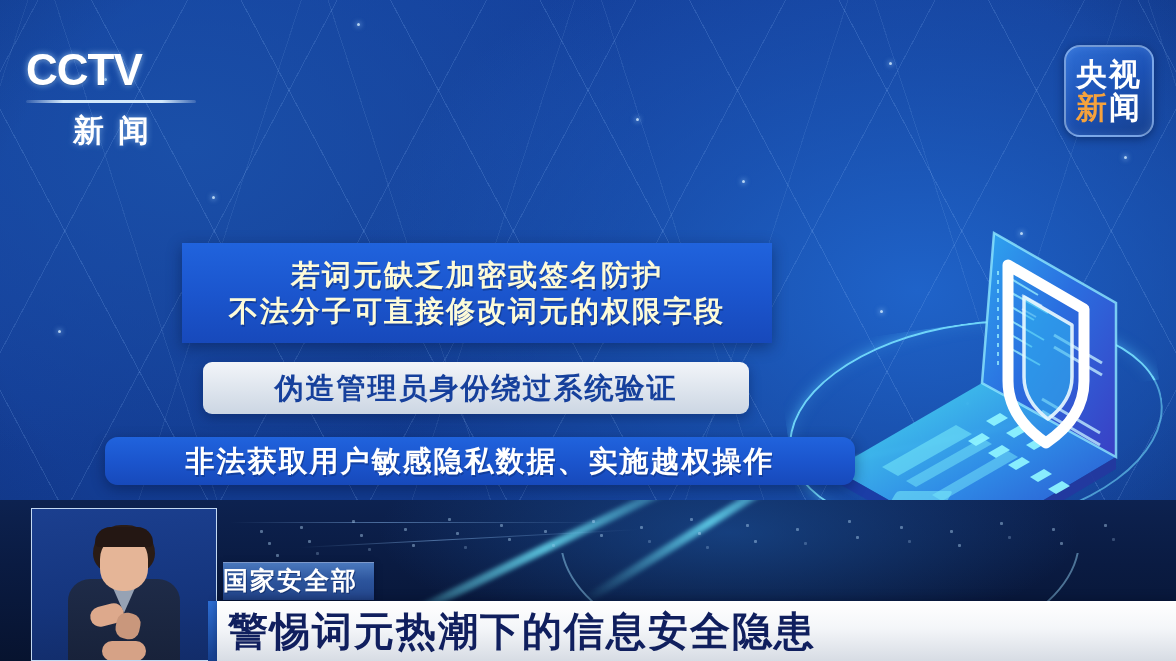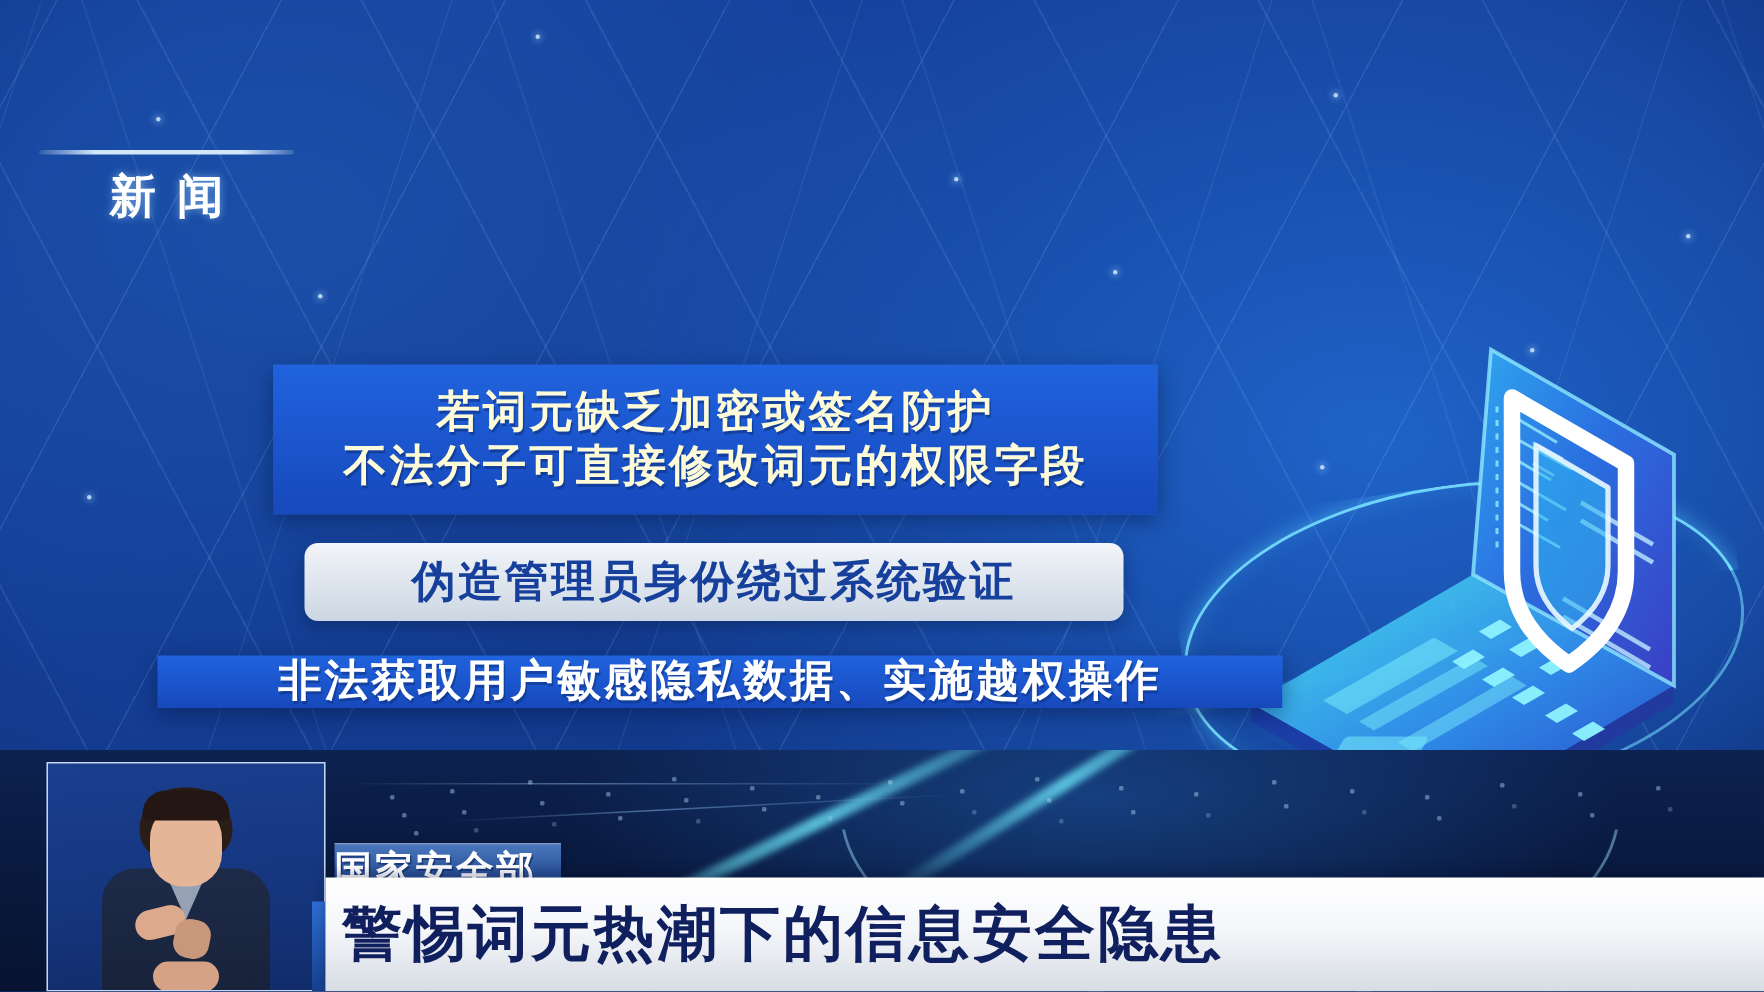--- a/index.html
+++ b/index.html
@@ -139,23 +139,24 @@
     background:linear-gradient(180deg,#f2f5f9 0%,#dde4ed 55%,#ccd6e3 100%);
     border-radius:9px;
     box-shadow:0 4px 12px rgba(4,20,62,0.38);
   }
   .panel-b .ln {
     font-size:29px; font-weight:700; color:#16409c; letter-spacing:2px;
     white-space:nowrap; line-height:1;
   }
 
   .panel-c {
-    left:105px; top:437px; width:750px; height:35px;
+    left:105px; top:437px; width:750px; height:48px;
     background:linear-gradient(180deg,#2063dd 0%,#1b55cd 52%,#1749bb 100%);
     box-shadow:0 4px 14px rgba(4,20,62,0.45);
+    border-radius:13px;
   }
   .panel-c .ln {
     font-size:29px; font-weight:700; color:#ffffff; letter-spacing:2px;
     white-space:nowrap; line-height:1;
     text-shadow:1px 2px 0 rgba(12,45,120,0.5);
   }
 
   
   .illus { position:absolute; left:786px; top:205px; width:390px; height:330px; }
   .orbit {
@@ -257,21 +258,21 @@
     border-top:1px solid rgba(200,222,255,0.55);
     box-shadow:0 2px 6px rgba(2,12,40,0.5);
     font-family:Liberation Serif, serif;
   }
   .dept-badge .t {
     font-size:25px; font-weight:700; color:#ffffff; letter-spacing:2px;
     line-height:1; white-space:nowrap;
     text-shadow:1px 1px 0 rgba(10,35,95,0.6);
   }
   .news-bar {
-    position:absolute; left:217px; bottom:0; width:959px; height:76px;
+    position:absolute; left:217px; bottom:0; width:959px; height:60px;
     background:linear-gradient(180deg,#ffffff 0%,#f4f6f9 45%,#d7dce4 100%);
     display:flex; align-items:center;
     box-shadow:0 -2px 8px rgba(2,12,40,0.35);
   }
   .news-bar .t {
     margin-left:11px;
     font-size:40px; font-weight:700; color:#101f5e; letter-spacing:2px;
     line-height:1; white-space:nowrap;
   }
   .news-accent {
@@ -299,25 +300,33 @@
     <div class="node" style="left:58px;top:330px"></div>
     <div class="node" style="left:318px;top:396px"></div>
     <div class="node" style="left:966px;top:402px"></div>
     <div class="node" style="left:1124px;top:156px"></div>
     <div class="node" style="left:880px;top:310px"></div>
   </div>
   <div class="bg-vignette"></div>
 
   <div class="cctv-logo">
     <div class="cctv-row">
+      <span class="cctv-word">CCTV</span>
     </div>
     <div class="cctv-bar"></div>
     <div class="cctv-sub">新闻</div>
   </div>
 
+  <div class="cn-logo">
+    <div class="cn-logo-line1">央视</div>
+    <div class="cn-logo-line2">
+      <span class="o">新</span>
+      <span class="w">闻</span>
+    </div>
+  </div>
 
 
   <div class="illus">
     <div class="orbit"></div>
     <div class="orbit2"></div>
     <div class="glow-streak"></div>
     <svg width="390" height="330" viewBox="0 0 390 330" style="position:absolute;left:0;top:0;">
       <defs>
         <linearGradient id="lidg" x1="0" y1="0" x2="1" y2="1">
           <stop offset="0%" stop-color="#2fa7f0"></stop>

